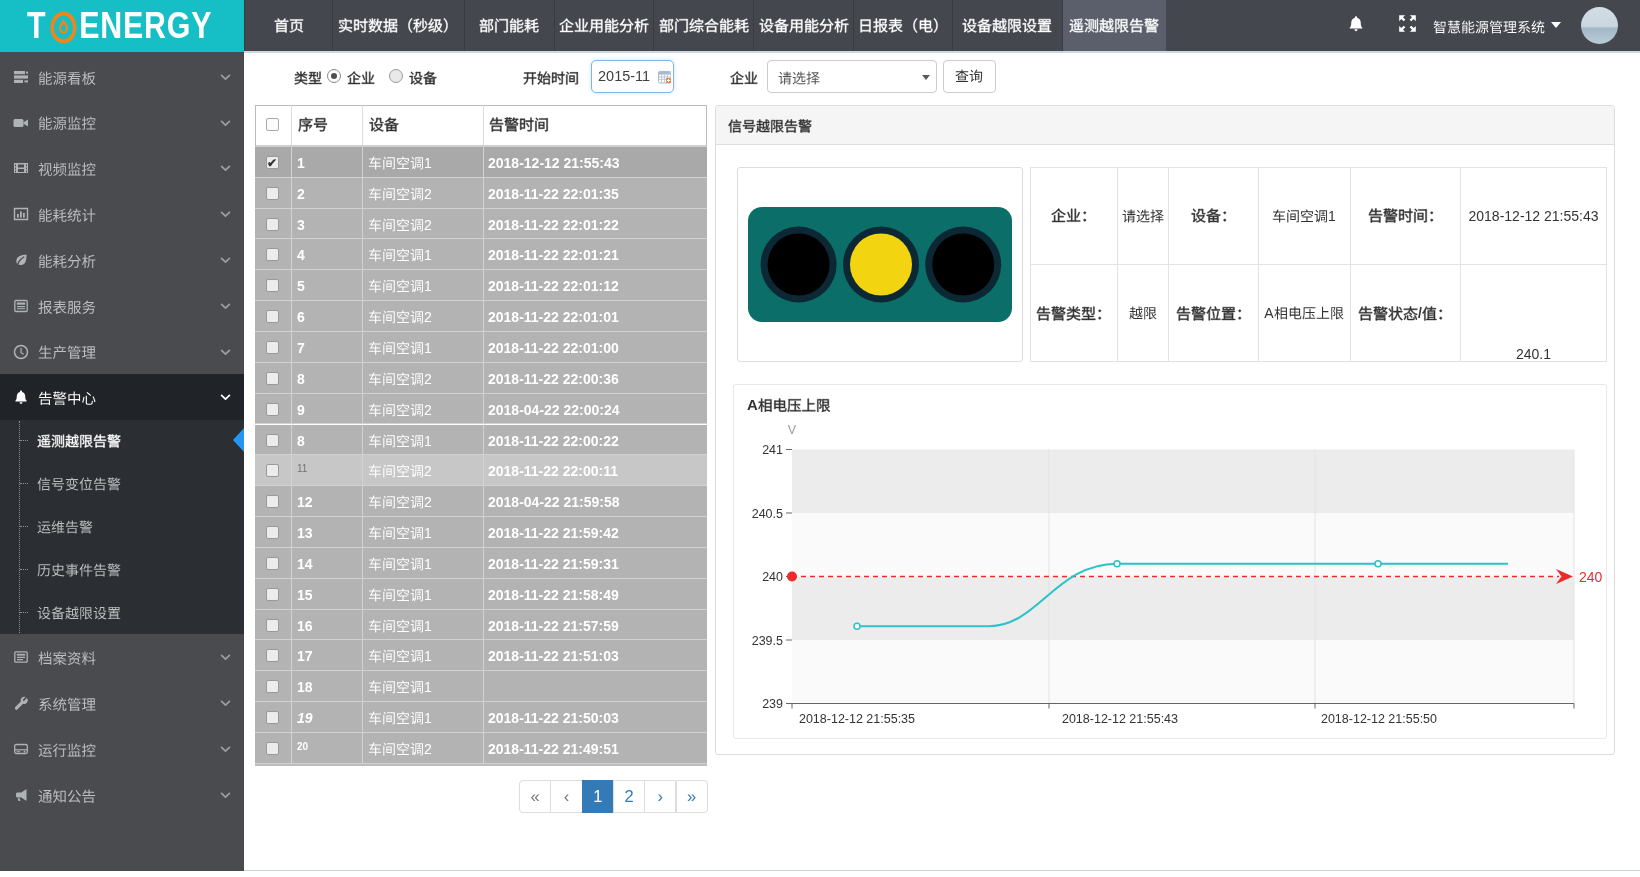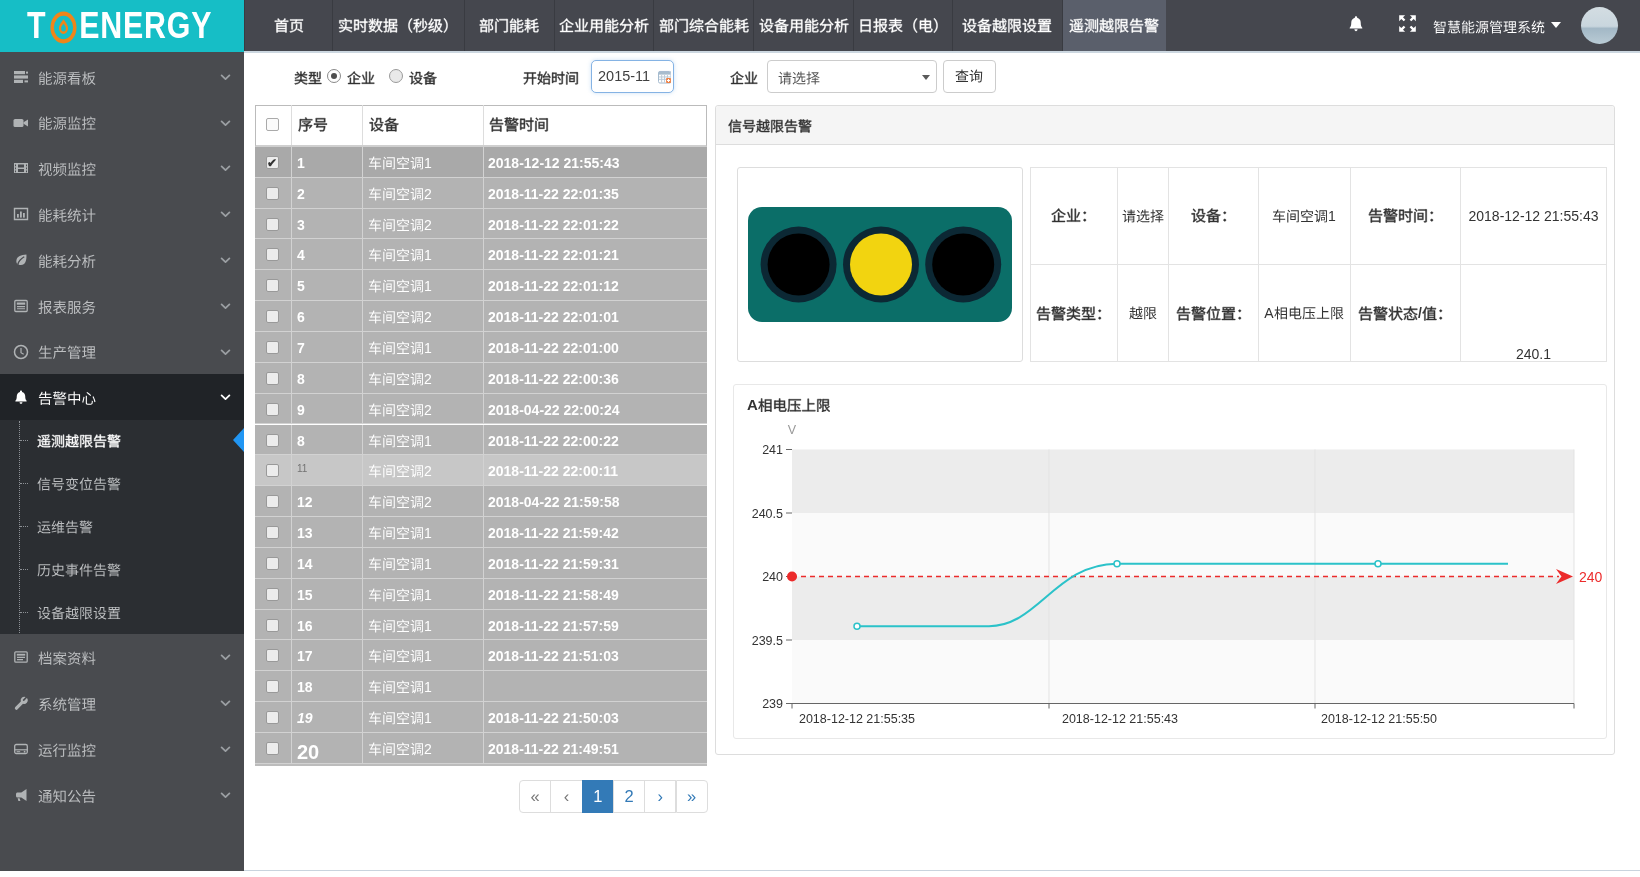--- a/index.html
+++ b/index.html
@@ -811,21 +811,21 @@
       </g>
     </svg>
     <span style="font-size:14px">1</span>
   </div>
 <div class="abs" style="left:488px;top:710.1px;color:#fff;font-size:14px;font-weight:bold;">2018-11-22 21:50:03</div>
 <div class="abs" style="left:255px;top:733.0px;width:452px;height:30.9px;background:#b3b3b3;border-bottom:1px solid #d2d2d2"></div>
 <div class="abs" style="left:291px;top:733.0px;width:1px;height:30.9px;background:#d2d2d2"></div>
 <div class="abs" style="left:362px;top:733.0px;width:1px;height:30.9px;background:#d2d2d2"></div>
 <div class="abs" style="left:483px;top:733.0px;width:1px;height:30.9px;background:#d2d2d2"></div>
 <div class="abs" style="left:266px;top:742.0px;width:13px;height:13px;border:1px solid #999;border-radius:2px;background:#ececec"></div>
-<div class="abs" style="left:297px;top:741.0px;color:#fff;font-size:20px;font-weight:bold;">20</div>
+<div class="abs" style="left:297px;top:741.0px;color:#fff;font-size:10px;font-weight:bold;">20</div>
 <div class="abs" style="left:368px;top:741.0px;color:#fff;display:flex;align-items:center;">
     <svg class="zh" width="56.0" height="14" viewBox="0 0 56.0 14" style="vertical-align:-0.12em">
       <g transform="matrix(0.0140 0 0 -0.0140 0 12.32)" fill="currentColor">
         <use href="#g83" x="0"></use>
         <use href="#g76" x="1000"></use>
         <use href="#g84" x="2000"></use>
         <use href="#g85" x="3000"></use>
       </g>
     </svg>
     <span style="font-size:14px">2</span>

